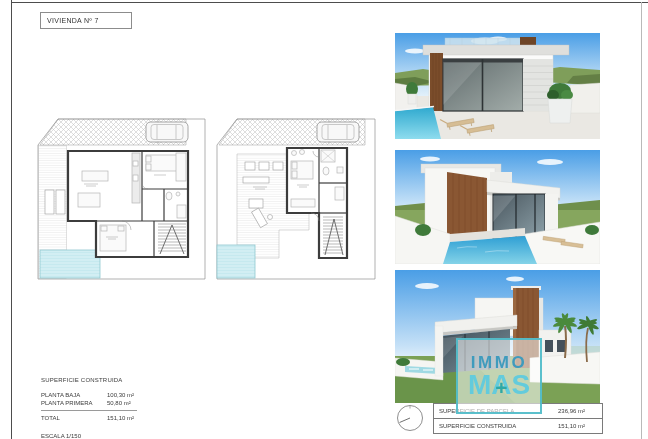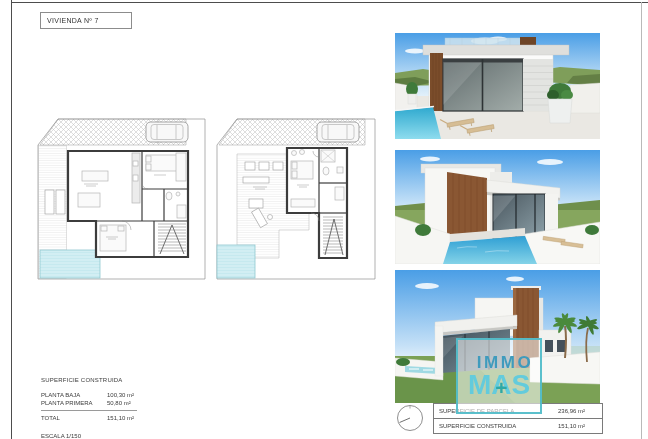--- a/index.html
+++ b/index.html
@@ -38,21 +38,21 @@
   #parcel-table{position:absolute;left:433px;top:403px;width:168px;border:1px solid #7a7a7a;background:#fff;}
   .ptrow{display:flex;height:14px;line-height:14px;font-size:6px;color:#3a3a3a;}
   .ptrow + .ptrow{border-top:1px solid #7a7a7a;}
   .ptrow .lbl{flex:1;padding-left:5px;}
   .ptrow .val{width:44px;text-align:left;}
 
   
   #logo{position:absolute;left:456px;top:338px;width:82px;height:72px;z-index:5;
     background:rgba(255,255,255,0.55);border:2px solid rgba(73,185,199,0.9);
     display:flex;flex-direction:column;align-items:center;justify-content:center;}
-  #logo-immo{font-size:17px;font-weight:bold;color:#3f9bbd;letter-spacing:2.5px;line-height:18px;padding-left:12px;}
+  #logo-immo{font-size:17px;font-weight:bold;color:#3f9bbd;letter-spacing:2.5px;line-height:18px;}
   #logo-mas{font-size:28px;font-weight:bold;color:#63cbdc;line-height:26px;display:flex;align-items:center;}
   .logo-a{position:relative;display:inline-block;}
   .logo-plus{position:absolute;left:50%;top:62%;transform:translate(-50%,-50%);
     font-size:21px;color:#2fa8a4;font-weight:bold;}
 </style>
 </head>
 <body>
 
 <div id="sheet">
 

